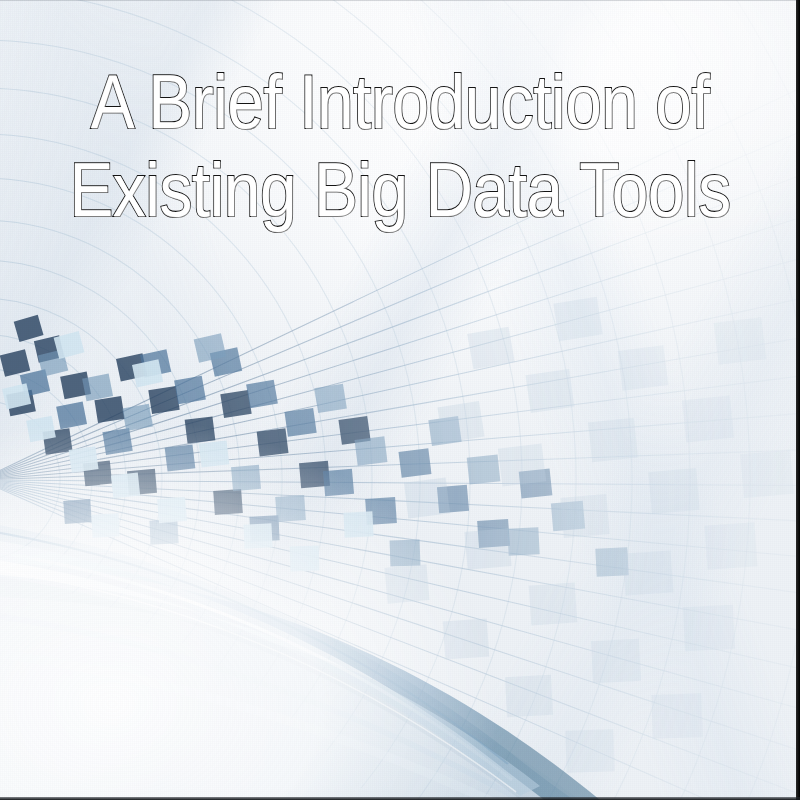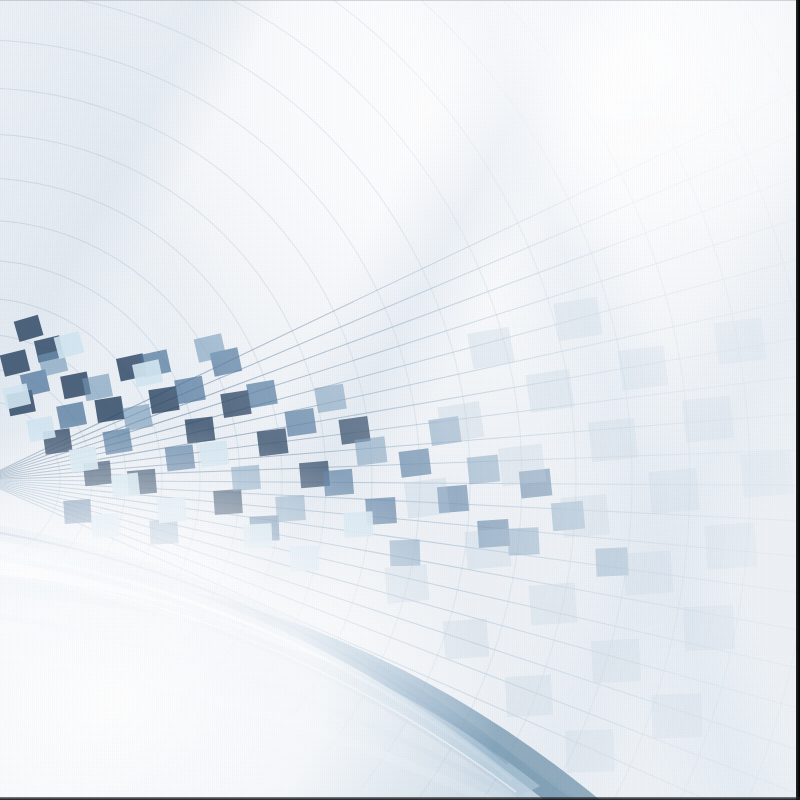--- a/index.html
+++ b/index.html
@@ -398,18 +398,22 @@
     <path d="M -30,650 C 190,676 386,748 530,820" fill="none" stroke="#dfe9f1" stroke-width="9" opacity="0.40"></path>
 
     <path d="M -30,572 C 176,600 360,678 518,798 L 560,826
              L 600,816 C 440,688 236,602 -30,596 Z" fill="#7e9db7" opacity="0.12"></path>
   </svg>
 
   <div class="bg-layer" id="bg-lowlight"></div>
 
   <div class="bg-layer" id="bg-grain"></div>
 
+  <div id="title-block">
+    <span class="title-line">A Brief Introduction of</span>
+    <span class="title-line">Existing Big Data Tools</span>
+  </div>
 
   <div id="edge-top"></div>
   <div id="edge-right"></div>
   <div id="edge-bottom"></div>
 
 </div>
 
 </body></html>

